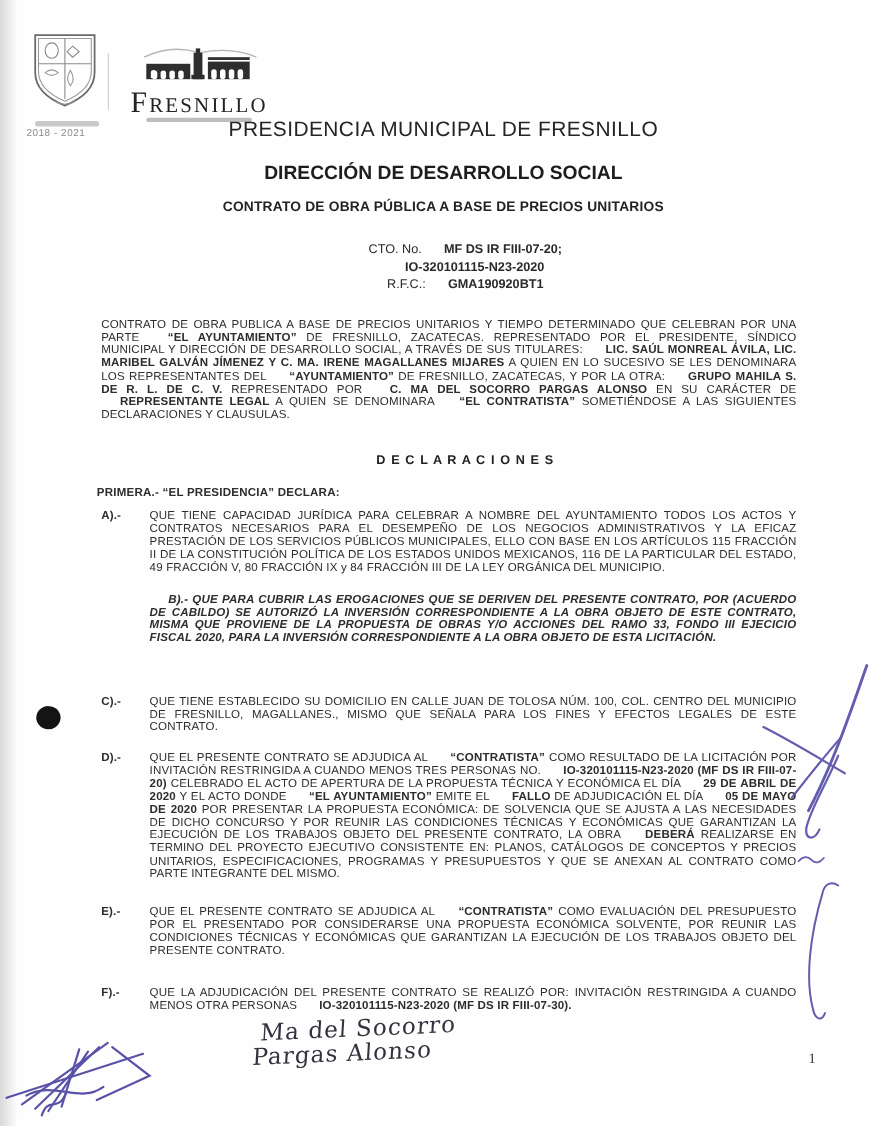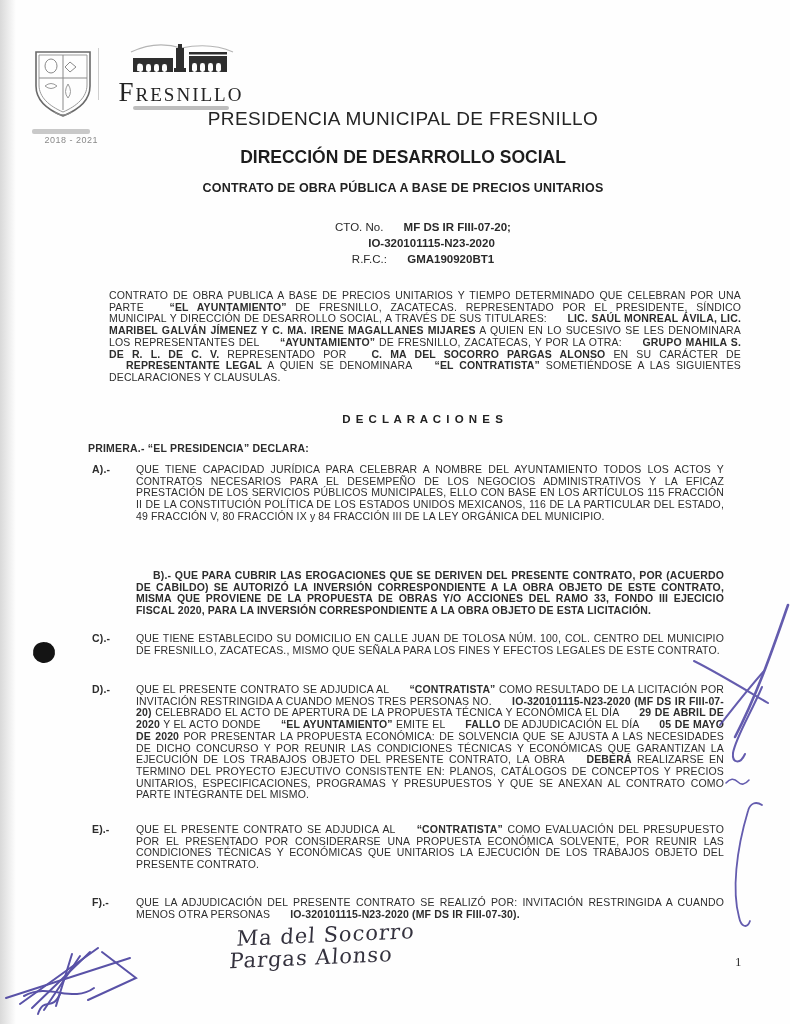--- a/index.html
+++ b/index.html
@@ -13,21 +13,21 @@
     margin:0 auto;
     background:#fefefe;
     overflow:hidden;
     color:#2e2e2e;
   }
   .scan-edge{
     position:absolute;left:0;top:0;bottom:0;width:16px;
     background:linear-gradient(90deg,#d9d9d9,rgba(255,255,255,0));
   }
   
-  .crest{position:absolute;left:24px;top:48px;width:74px;text-align:right;}
+  .crest{position:absolute;left:24px;top:28px;width:74px;text-align:left;}
   .crest-caption{height:5px;width:58px;margin:3px auto 1px;background:#c9c9c9;border-radius:2px;}
   .crest-years{font-size:9px;color:#8a8a8a;letter-spacing:.5px;}
   .header-divider{position:absolute;left:98px;top:48px;height:52px;width:1px;background:#cfcfcf;}
   .logo{position:absolute;left:106px;top:40px;width:150px;text-align:center;}
   .logo-name{
     font-family:"Liberation Serif",serif;
     font-variant:small-caps;
     font-size:27px;line-height:24px;
     letter-spacing:2px;color:#232323;text-align:center;
   }
@@ -48,37 +48,37 @@
     transform:translateX(8px);
   }
   .reference{
     position:absolute;left:0;right:0;top:219px;text-align:center;
     font-size:11.5px;line-height:16px;color:#2a2a2a;
     transform:translateX(28px);
   }
   .reference .b{font-weight:700;}
   
   .bodytext{font-size:10.5px;line-height:11.7px;letter-spacing:.15px;color:#2d2d2d;}
-  .para{position:absolute;left:92px;width:632px;text-align:justify;margin-left:17px;}
+  .para{position:absolute;left:92px;width:632px;text-align:justify;}
   .b{font-weight:700;padding-left:17px;}
   .intro{top:290px;}
   .decl-heading{
     position:absolute;left:0;right:0;top:413px;text-align:center;
     font-size:11.5px;font-weight:700;letter-spacing:1px;color:#222;
     transform:translateX(28px);
   }
   .primera{
     position:absolute;left:88px;top:443px;
     font-size:10.5px;font-weight:700;letter-spacing:.2px;
   }
   .doc-item{position:absolute;left:92px;width:632px;display:flex;}
   .item-label{width:44px;flex:none;font-weight:700;}
   .item-text{flex:1;text-align:justify;}
   .item-a{top:464px;}
-  .item-b{top:570px;}
+  .item-b{top:540px;font-style:italic;}
   .item-b .item-text{font-weight:700;}
   .item-c{top:633px;}
   .item-d{top:684px;}
   .item-e{top:824px;}
   .item-f{top:897px;}
   .item-f .item-label{font-weight:700;}
   
   .punch-dot{
     position:absolute;left:33px;top:642px;width:22px;height:21px;
     background:#141414;border-radius:50% 48% 52% 50%;
@@ -168,29 +168,29 @@
   <div class="doc-item bodytext item-a">
     <div class="item-label">A).-</div>
     <div class="item-text"><span>QUE TIENE CAPACIDAD JURÍDICA PARA CELEBRAR A NOMBRE DEL AYUNTAMIENTO TODOS LOS ACTOS Y CONTRATOS NECESARIOS PARA EL DESEMPEÑO DE LOS NEGOCIOS ADMINISTRATIVOS Y LA EFICAZ PRESTACIÓN DE LOS SERVICIOS PÚBLICOS MUNICIPALES, ELLO CON BASE EN LOS ARTÍCULOS 115 FRACCIÓN II DE LA CONSTITUCIÓN POLÍTICA DE LOS ESTADOS UNIDOS MEXICANOS, 116 DE LA PARTICULAR DEL ESTADO, 49 FRACCIÓN V, 80 FRACCIÓN IX y 84 FRACCIÓN III DE LA LEY ORGÁNICA DEL MUNICIPIO.</span></div>
   </div>
   <div class="doc-item bodytext item-b">
     <div class="item-label"></div>
     <div class="item-text"><span class="b">B).- QUE PARA CUBRIR LAS EROGACIONES QUE SE DERIVEN DEL PRESENTE CONTRATO, POR (ACUERDO DE CABILDO) SE AUTORIZÓ LA INVERSIÓN CORRESPONDIENTE A LA OBRA OBJETO DE ESTE CONTRATO, MISMA QUE PROVIENE DE LA PROPUESTA DE OBRAS Y/O ACCIONES DEL RAMO 33, FONDO III EJECICIO FISCAL 2020, PARA LA INVERSIÓN CORRESPONDIENTE A LA OBRA OBJETO DE ESTA LICITACIÓN.</span></div>
   </div>
   <div class="doc-item bodytext item-c">
     <div class="item-label">C).-</div>
-    <div class="item-text"><span>QUE TIENE ESTABLECIDO SU DOMICILIO EN CALLE JUAN DE TOLOSA NÚM. 100, COL. CENTRO DEL MUNICIPIO DE FRESNILLO, ZACATECAS., MISMO QUE SEÑALA PARA LOS FINES Y EFECTOS LEGALES DE ESTE CONTRATO.</span></div>
+    <div class="item-text"><span>QUE TIENE ESTABLECIDO SU DOMICILIO EN CALLE JUAN DE TOLOSA NÚM. 100, COL. CENTRO DEL MUNICIPIO DE FRESNILLO, MAGALLANES., MISMO QUE SEÑALA PARA LOS FINES Y EFECTOS LEGALES DE ESTE CONTRATO.</span></div>
   </div>
   <div class="doc-item bodytext item-d">
     <div class="item-label">D).-</div>
     <div class="item-text"><span>QUE EL PRESENTE CONTRATO SE ADJUDICA AL </span><span class="b">“CONTRATISTA”</span><span> COMO RESULTADO DE LA LICITACIÓN POR INVITACIÓN RESTRINGIDA A CUANDO MENOS TRES PERSONAS NO. </span><span class="b">IO-320101115-N23-2020 (MF DS IR FIII-07-20)</span><span> CELEBRADO EL ACTO DE APERTURA DE LA PROPUESTA TÉCNICA Y ECONÓMICA EL DÍA </span><span class="b">29 DE ABRIL DE 2020</span><span> Y EL ACTO DONDE </span><span class="b">“EL AYUNTAMIENTO”</span><span> EMITE EL </span><span class="b">FALLO</span><span> DE ADJUDICACIÓN EL DÍA </span><span class="b">05 DE MAYO DE 2020</span><span> POR PRESENTAR LA PROPUESTA ECONÓMICA:  DE SOLVENCIA QUE SE AJUSTA A LAS NECESIDADES DE DICHO CONCURSO Y POR REUNIR LAS CONDICIONES TÉCNICAS Y ECONÓMICAS QUE GARANTIZAN LA EJECUCIÓN DE LOS TRABAJOS OBJETO DEL PRESENTE CONTRATO, LA OBRA </span><span class="b">DEBERÁ</span><span> REALIZARSE EN TERMINO DEL PROYECTO EJECUTIVO CONSISTENTE EN: PLANOS, CATÁLOGOS DE CONCEPTOS Y PRECIOS UNITARIOS, ESPECIFICACIONES, PROGRAMAS Y PRESUPUESTOS Y QUE SE ANEXAN AL CONTRATO COMO PARTE INTEGRANTE DEL MISMO.</span></div>
   </div>
   <div class="doc-item bodytext item-e">
     <div class="item-label">E).-</div>
-    <div class="item-text"><span>QUE EL PRESENTE CONTRATO SE ADJUDICA AL </span><span class="b">“CONTRATISTA”</span><span> COMO EVALUACIÓN DEL PRESUPUESTO POR EL PRESENTADO POR CONSIDERARSE UNA PROPUESTA ECONÓMICA SOLVENTE, POR REUNIR LAS CONDICIONES TÉCNICAS Y ECONÓMICAS QUE UNITARIOS LA EJECUCIÓN DE LOS TRABAJOS OBJETO DEL PRESENTE CONTRATO.</span></div>
+    <div class="item-text"><span>QUE EL PRESENTE CONTRATO SE ADJUDICA AL </span><span class="b">“CONTRATISTA”</span><span> COMO EVALUACIÓN DEL PRESUPUESTO POR EL PRESENTADO POR CONSIDERARSE UNA PROPUESTA ECONÓMICA SOLVENTE, POR REUNIR LAS CONDICIONES TÉCNICAS Y ECONÓMICAS QUE GARANTIZAN LA EJECUCIÓN DE LOS TRABAJOS OBJETO DEL PRESENTE CONTRATO.</span></div>
   </div>
   <div class="doc-item bodytext item-f">
     <div class="item-label">F).-</div>
     <div class="item-text"><span>QUE LA ADJUDICACIÓN DEL PRESENTE CONTRATO SE REALIZÓ POR: INVITACIÓN RESTRINGIDA A CUANDO MENOS OTRA PERSONAS  </span><span class="b">IO-320101115-N23-2020 (MF DS IR FIII-07-30).</span></div>
   </div>
 
   <div class="punch-dot"></div>
 
   <div class="handwriting">
     <span>Ma del Socorro</span>

